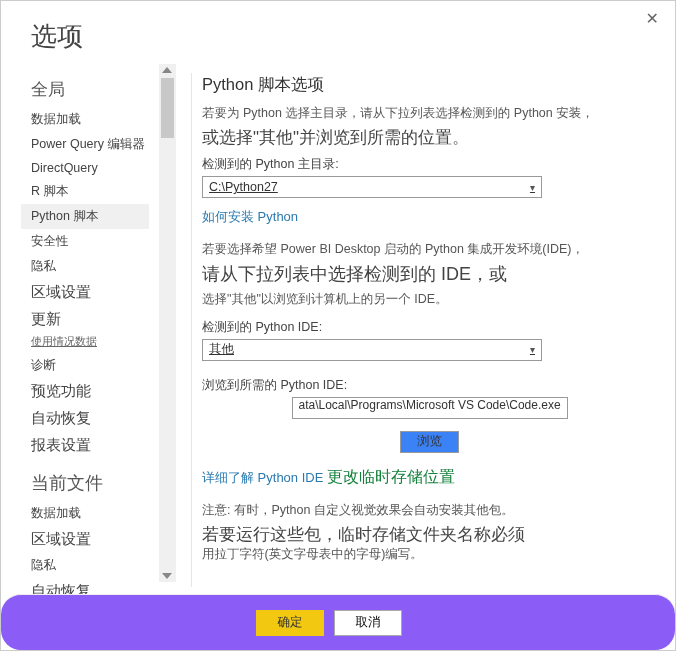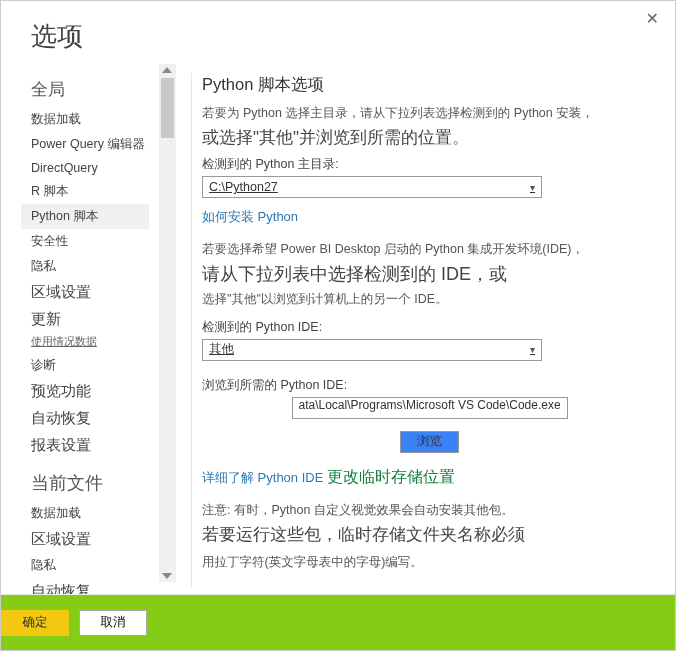--- a/index.html
+++ b/index.html
@@ -165,26 +165,27 @@
     background: #3b82f6;
     font-size: 12.5px;
     cursor: pointer;
     display:flex;align-items:center;
   }
   .footer {
     position: absolute;
     bottom: 0; left:0; right:0;
     height: 56px;
     display:flex;
-    justify-content:flex-start;
+    justify-content:center;
     align-items:center;
     gap: 10px;
     padding-right: 18px;
     border-top: 1px solid #eee;
-    background:#84cc16;
+    background:#8b5cf6;
+    border-radius:20px;
   }
   .btn {
     min-width: 68px;
     height: 26px;
     border: 1px solid #aaa;
     background: #fff;
     font-size: 12.5px;
     cursor:pointer;
   }
   .btn.primary {
@@ -253,21 +254,21 @@
 
     <div class="label" style="margin-top:16px">浏览到所需的 Python IDE:</div>
     <div class="browse-row">
       <div class="textbox">ata\Local\Programs\Microsoft VS Code\Code.exe</div>
       <div class="btn-small">浏览</div>
     </div>
     <span class="link">详细了解 Python IDE</span>
 
     <span class="link head">更改临时存储位置</span>
     <div class="help">注意: 有时，Python 自定义视觉效果会自动安装其他包。</div>
-    <div class="help big" style="font-size:17px;margin-bottom:8px">若要运行这些包，临时存储文件夹名称必须</div>
+    <div class="help big" style="font-size:17px;margin-bottom:0">若要运行这些包，临时存储文件夹名称必须</div>
     <div class="help" style="margin-top:-2px">用拉丁字符(英文字母表中的字母)编写。</div>
   </div>
 </div>
 
 <div class="footer">
   <button class="btn primary">确定</button>
   <button class="btn">取消</button>
 </div>
 
 </body></html>

